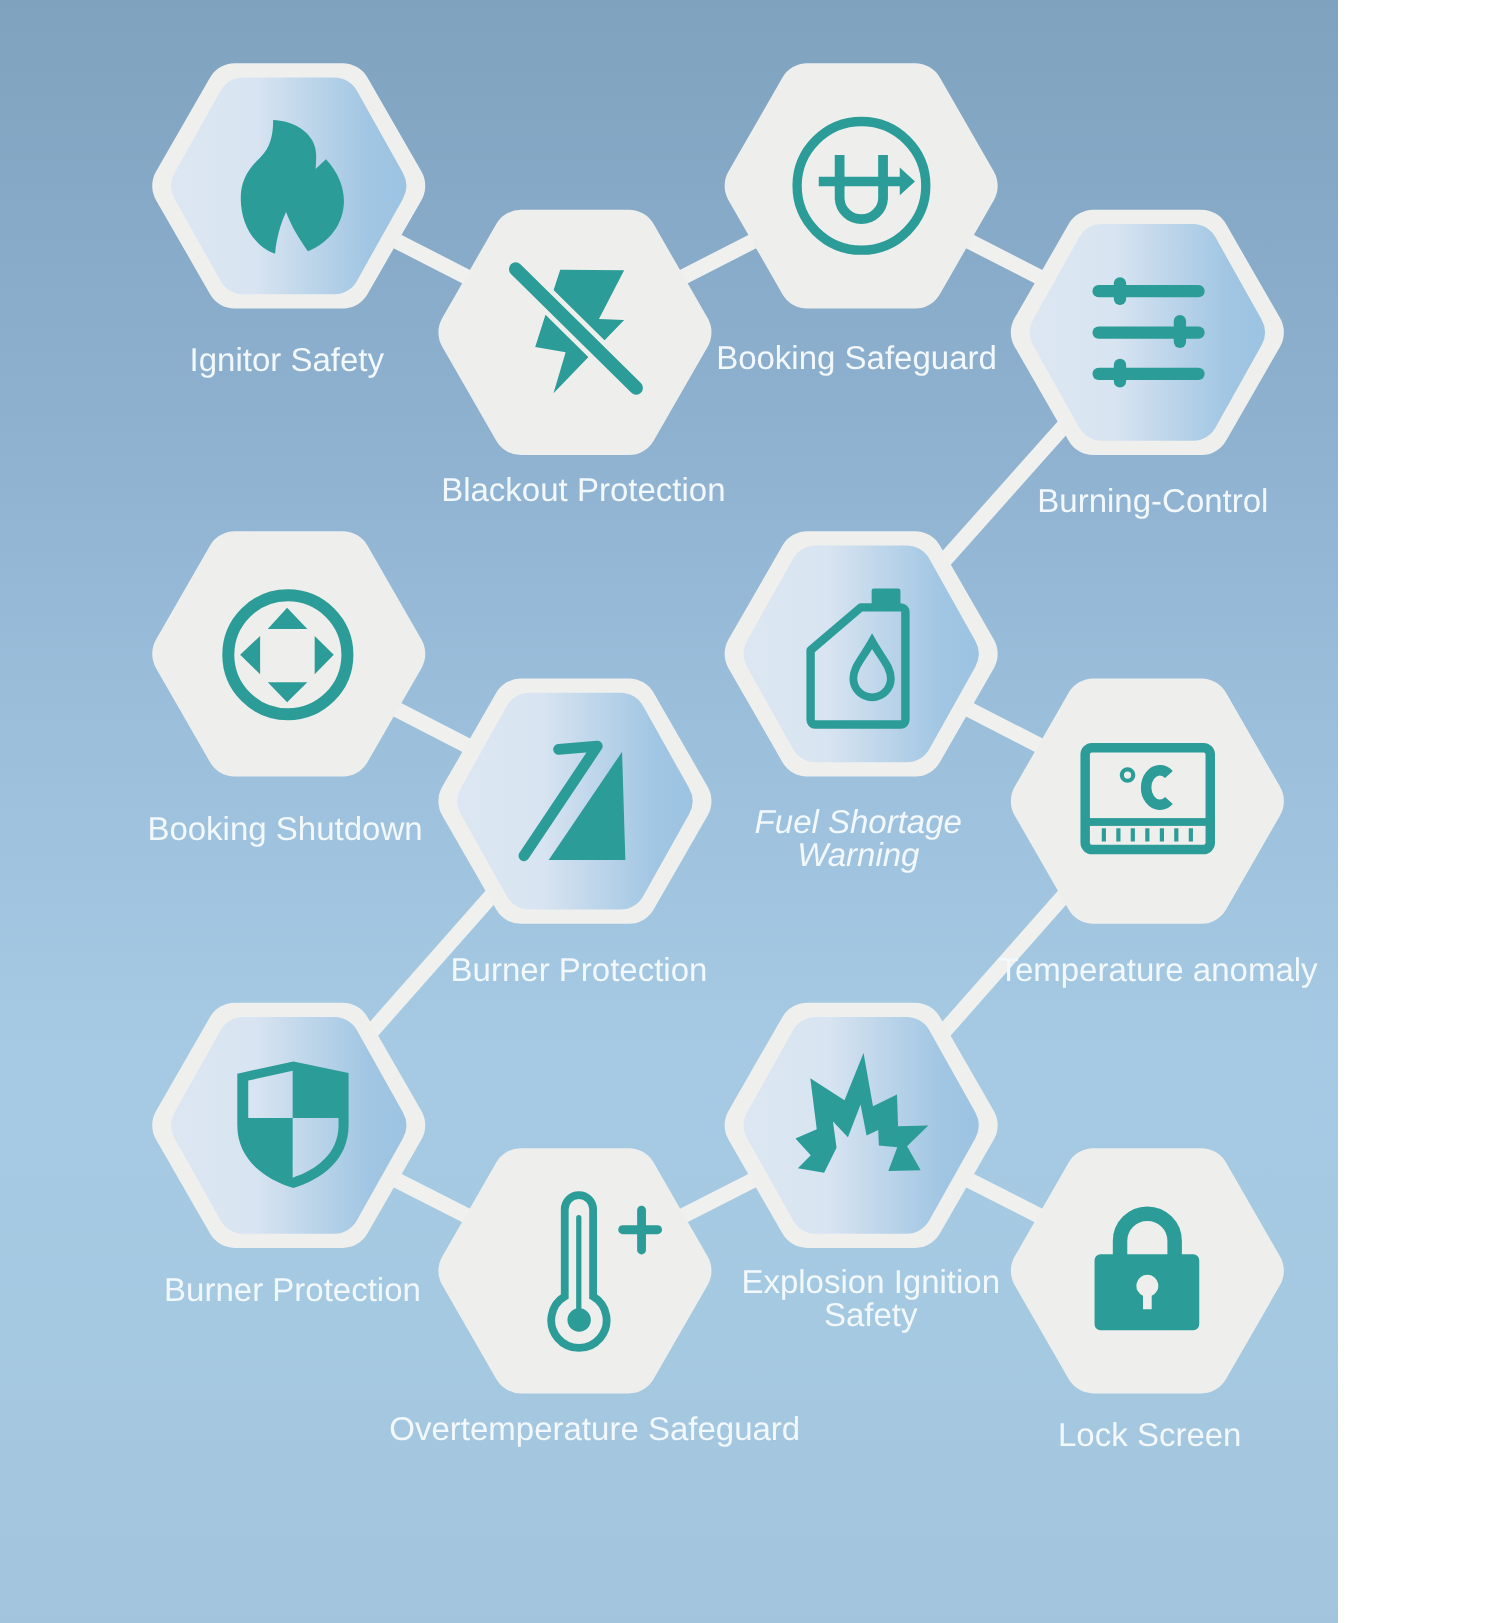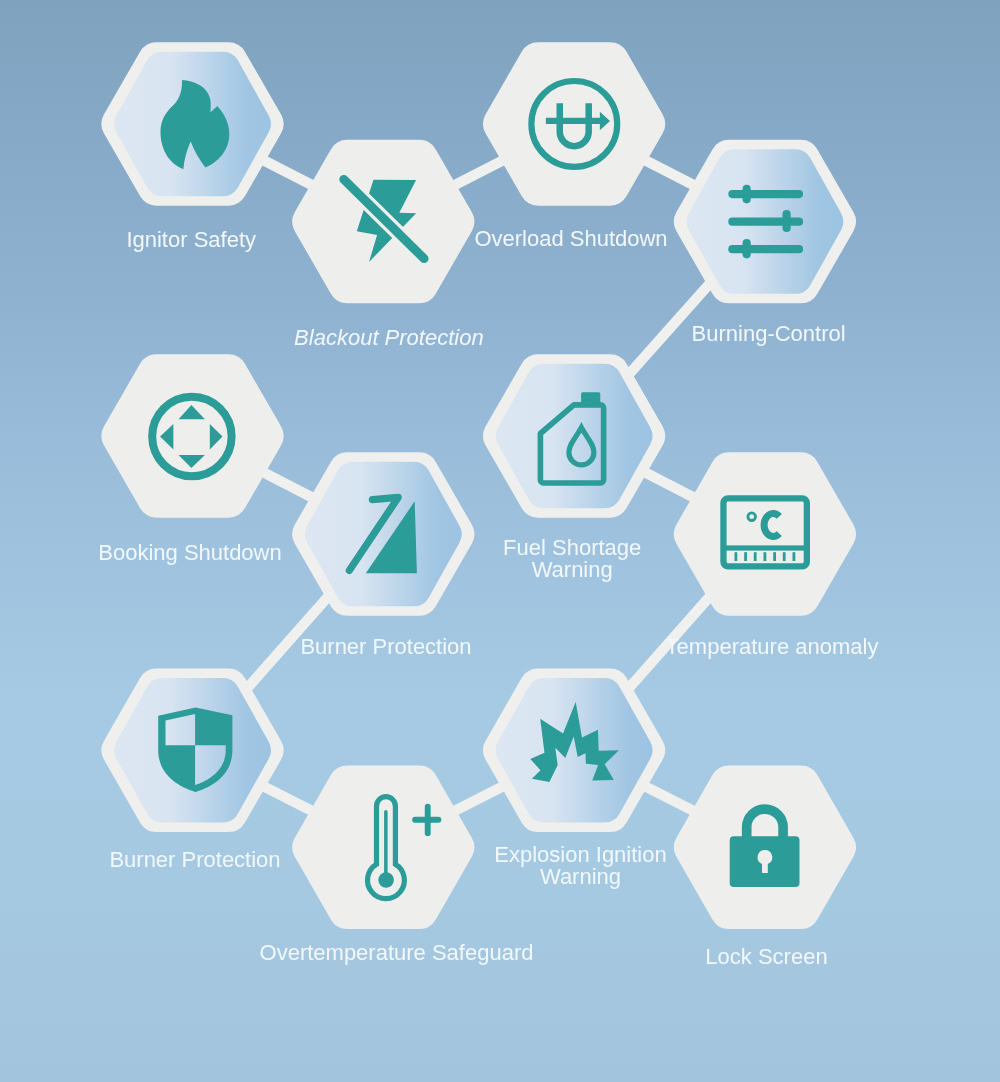--- a/index.html
+++ b/index.html
@@ -1,18 +1,18 @@
 <!DOCTYPE html>
 <html><head>
 <meta charset="utf-8">
 <title>Safety Features Hexagon Infographic</title>
 <style>
   html,body{margin:0;padding:0;}
   body{width:1000px;height:1082px;overflow:hidden;font-family:"Liberation Sans",sans-serif;}
-  #stage{position:relative;width:1000px;height:1082px;}
+  #stage{position:relative;width:892px;height:1082px;}
   #bg{position:absolute;inset:0;background:linear-gradient(180deg,
       #7fa2bf 0%, #8fb2d1 28%, #9cc0dc 46%, #a6cae3 65%, #a5c9e1 83%, #a3c4dd 100%);}
   svg.layer{position:absolute;left:0;top:0;width:1000px;height:1082px;}
   .label{position:absolute;color:#f2f8fc;font-size:22px;line-height:22px;text-align:center;white-space:pre;}
 </style>
 </head>
 <body>
 
 <div id="stage">
   <div id="bg"></div>
@@ -150,27 +150,27 @@
       <g>
         <path d="M676.43 856.74A19.14 19.14 0 0 1 676.43 837.66L712.44 774.99A19.01 19.01 0 0 1 728.93 765.45L800.88 765.45A19.01 19.01 0 0 1 817.36 774.99L853.37 837.66A19.14 19.14 0 0 1 853.37 856.74L817.36 919.41A19.01 19.01 0 0 1 800.88 928.95L728.93 928.95A19.01 19.01 0 0 1 712.44 919.41Z" fill="#eeefed"></path>
         <g transform="translate(764.9000000000001,847.2)">
           <path fill="none" stroke="#2b9c97" stroke-width="9.65" d="M-18.2 -10.3 L-18.2 -19.9 A18.2 18.2 0 0 1 18.2 -19.9 L18.2 -10.3"></path>
           <path fill="#2b9c97" fill-rule="evenodd" d="M-31.2 -11 L30.6 -11 A4 4 0 0 1 34.6 -7 L34.6 35.7 A4 4 0 0 1 30.6 39.7 L-31.2 39.7 A4 4 0 0 1 -35.2 35.7 L-35.2 -7 A4 4 0 0 1 -31.2 -11 Z M0 2.7 A7.3 7.3 0 0 0 -2.9 16.7 L-2.9 25.7 L2.9 25.7 L2.9 16.7 A7.3 7.3 0 0 0 0 2.7 Z"></path>
         </g>
       </g>
     </svg>
   <div id="labels">
       <div class="label" style="left: -108.8px; width: 600px; top: 228.5px;">Ignitor Safety</div>
-      <div class="label" style="left: 88.9px; width: 600px; top: 327px; font-style: italic;">Blackout Protection</div>
-      <div class="label" style="left: 271px; width: 600px; top: 228px;">Overload Shutdown</div>
+      <div class="label" style="left: 88.9px; width: 600px; top: 316px;">Blackout Protection</div>
+      <div class="label" style="left: 271px; width: 600px; top: 228px;">Booking Safeguard</div>
       <div class="label" style="left: 468.6px; width: 600px; top: 322.8px;">Burning-Control</div>
       <div class="label" style="left: -110px; width: 600px; top: 541.7px;">Booking Shutdown</div>
       <div class="label" style="left: 86px; width: 600px; top: 636px;">Burner Protection</div>
-      <div class="label" style="left: 272.2px; width: 600px; top: 536.8px;">Fuel Shortage
+      <div class="label" style="left: 272.2px; width: 600px; top: 536.8px; font-style: italic;">Fuel Shortage
 Warning</div>
       <div class="label" style="left: 472px; width: 600px; top: 636.3px;">Temperature anomaly</div>
       <div class="label" style="left: -105px; width: 600px; top: 848.5px;">Burner Protection</div>
       <div class="label" style="left: 96.5px; width: 600px; top: 941.5px;">Overtemperature Safeguard</div>
       <div class="label" style="left: 280.5px; width: 600px; top: 844.4px;">Explosion Ignition
-Warning</div>
+Safety</div>
       <div class="label" style="left: 466.5px; width: 600px; top: 945.5px;">Lock Screen</div>
     </div>
 </div>
 
 </body></html>

